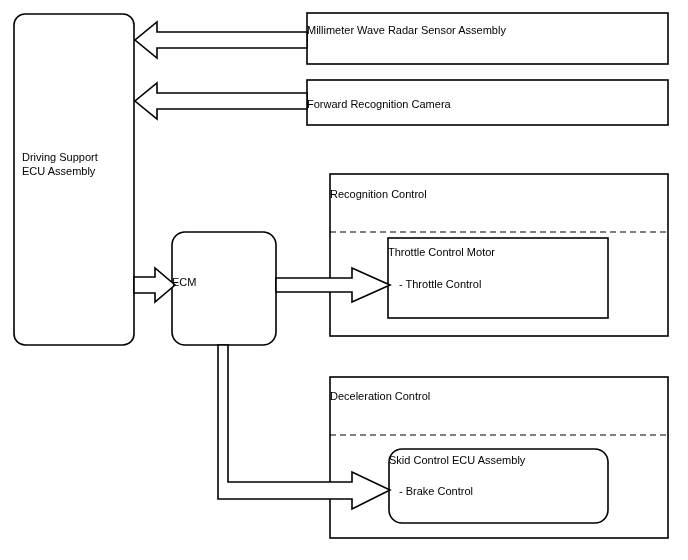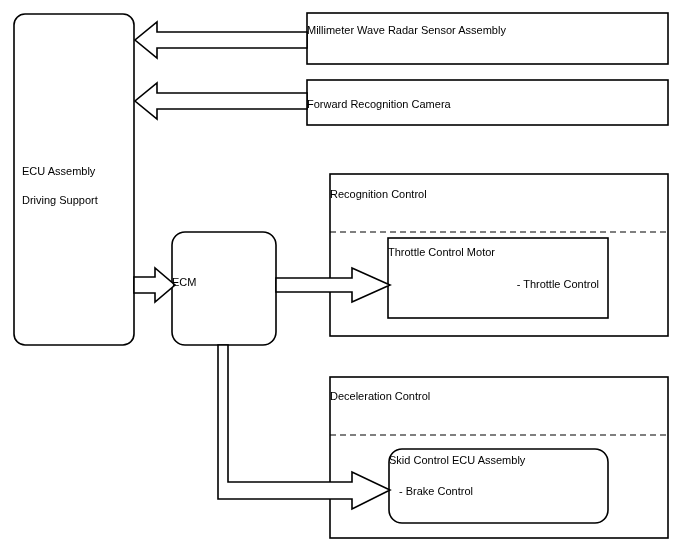--- a/index.html
+++ b/index.html
@@ -72,32 +72,32 @@
     <path d="M 307 93 L 157 93 L 157 83 L 135 101 L 157 119 L 157 109 L 307 109 Z" fill="#ffffff" stroke="#000000" stroke-width="1.6" stroke-linejoin="miter"></path>
 
     <path d="M 134 277 L 155 277 L 155 268 L 175 285 L 155 302 L 155 293 L 134 293 Z" fill="#ffffff" stroke="#000000" stroke-width="1.6" stroke-linejoin="miter"></path>
 
     <path d="M 276 278 L 352 278 L 352 268 L 390 285 L 352 302 L 352 292 L 276 292 Z" fill="#ffffff" stroke="#000000" stroke-width="1.6" stroke-linejoin="miter"></path>
 
     <path d="M 218 345 L 218 499 L 352 499 L 352 509 L 390 490 L 352 472 L 352 482 L 228 482 L 228 345 Z" fill="#ffffff" stroke="#000000" stroke-width="1.6" stroke-linejoin="miter"></path>
 
   </svg>
 
-  <div class="node-label label-left" style="left:22px; top:150px; width:110px;margin-top:43px;">Driving Support</div>
+  <div class="node-label label-left" style="left:22px; top:150px; width:110px;">Driving Support</div>
   <div class="node-label label-left" style="left:22px; top:164px; width:110px;">ECU Assembly</div>
 
   <div class="node-label label-center" style="left:307px; top:23px; width:361px;">Millimeter Wave Radar Sensor Assembly</div>
 
   <div class="node-label label-center" style="left:307px; top:86px; width:361px;margin-top:11px;">Forward Recognition Camera</div>
 
   <div class="node-label label-center" style="left:172px; top:275px; width:104px;">ECM</div>
 
   <div class="node-label label-center" style="left:330px; top:187px; width:338px;">Recognition Control</div>
 
   <div class="node-label label-center" style="left:388px; top:245px; width:195px;">Throttle Control Motor</div>
-  <div class="node-label label-left" style="left:399px; top:277px; width:200px;text-align:right;">- Throttle Control</div>
+  <div class="node-label label-left" style="left:399px; top:277px; width:200px;">- Throttle Control</div>
 
   <div class="node-label label-center" style="left:330px; top:389px; width:355px;">Deceleration Control</div>
 
   <div class="node-label label-center" style="left:389px; top:453px; width:219px;">Skid Control ECU Assembly</div>
   <div class="node-label label-left" style="left:399px; top:484px; width:200px;">- Brake Control</div>
 
 </div>
 
 </body></html>

